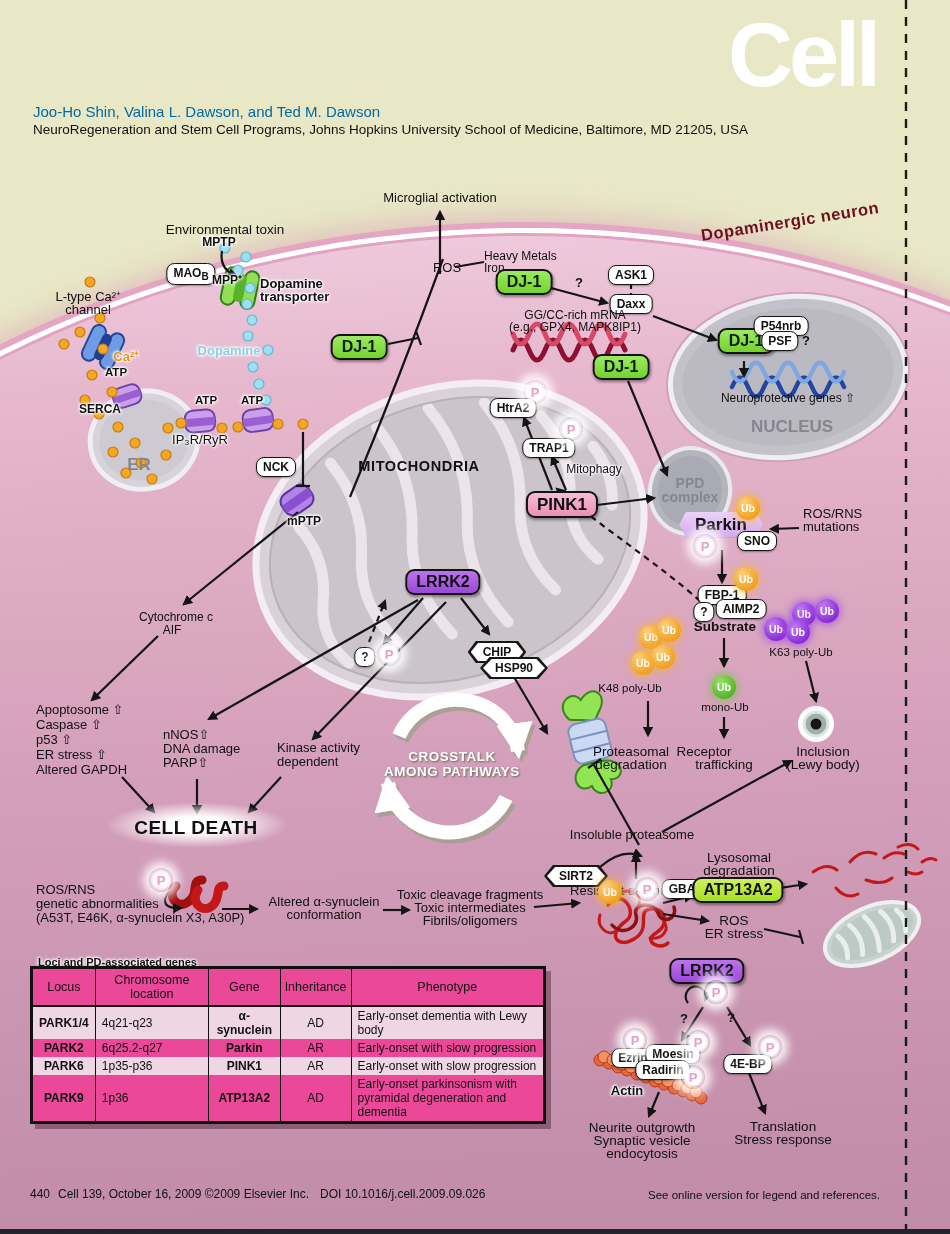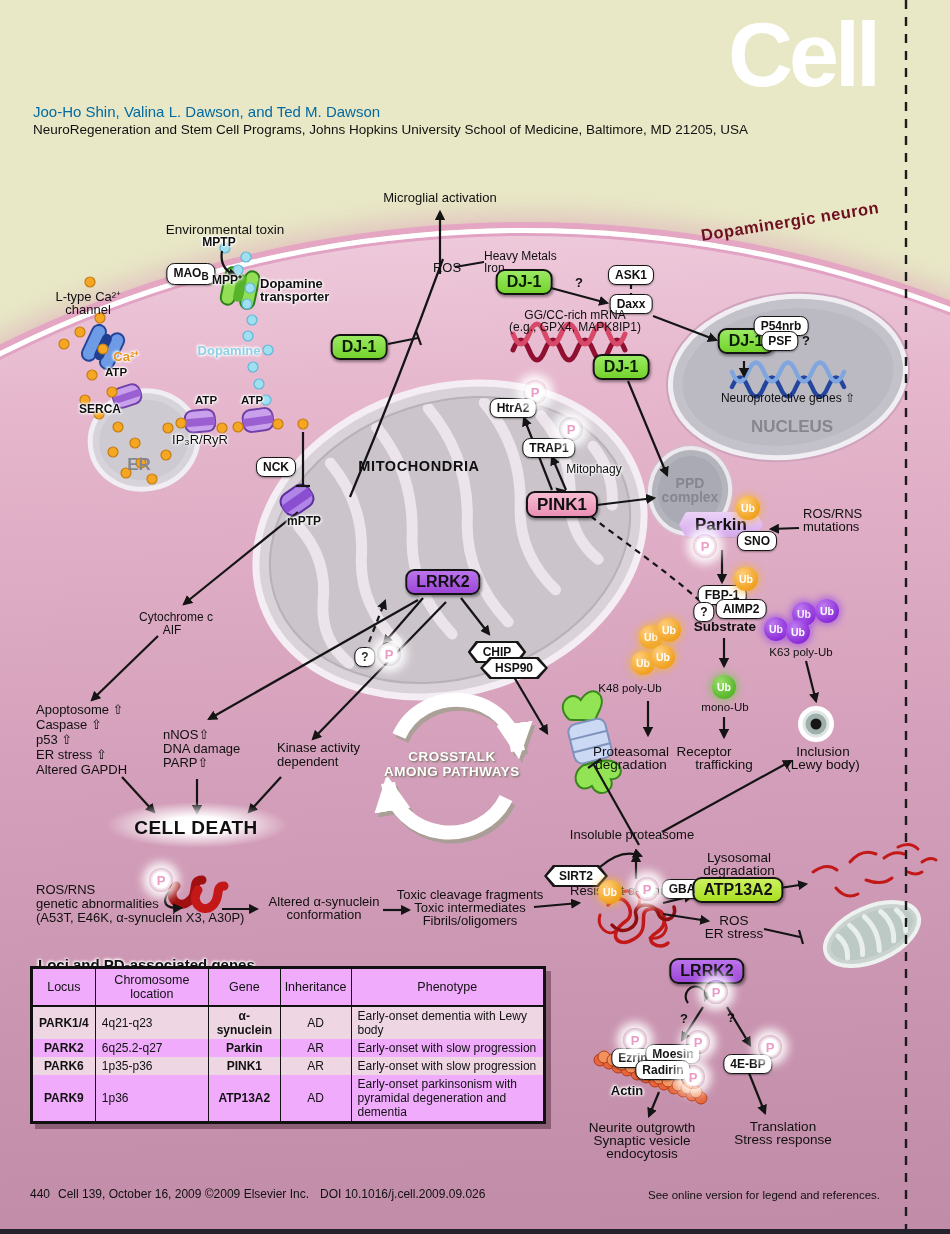--- a/index.html
+++ b/index.html
@@ -35,21 +35,21 @@
   .ub-g{background:radial-gradient(circle at 35% 30%,#9ade6a,#57b52a 72%);box-shadow:0 0 7px 2px rgba(120,200,80,.7);}
   .pc{position:absolute;width:24px;height:24px;border-radius:50%;display:flex;align-items:center;justify-content:center;
     font:bold 13px "Liberation Sans",sans-serif;color:#eb9cc6;background:radial-gradient(circle,#fff 45%,rgba(255,255,255,.3) 72%,rgba(255,255,255,0));
     box-shadow:0 0 10px 6px rgba(255,255,255,.9);transform:translate(-50%,-50%);}
   .glowellipse{position:absolute;border-radius:50%;background:radial-gradient(closest-side,#fff 35%,rgba(255,255,255,0));}
   #page-title{position:absolute;left:32px;top:24px;font:bold 34px/1.12 "Liberation Sans",sans-serif;color:#9b1b1e;}
   #authors{position:absolute;left:33px;top:103px;font:15px "Liberation Sans",sans-serif;color:#0369a1;}
   #affil{position:absolute;left:33px;top:122px;font:13.5px "Liberation Sans",sans-serif;color:#111;}
   #cell-logo{position:absolute;left:728px;top:10px;font:bold 90px/1 "Liberation Sans",sans-serif;color:#fff;letter-spacing:-4px;}
   #neuron-label{position:absolute;left:700px;top:212px;font:bold 16.5px "Liberation Sans",sans-serif;color:#6d0f1f;transform:rotate(-9deg);letter-spacing:.5px;}
-  .ptable{position:absolute;left:30px;top:966px;width:516px;border-collapse:collapse;background:#f0abfc;
+  .ptable{position:absolute;left:30px;top:966px;width:516px;border-collapse:collapse;background:#ec4899;
     border:3px solid #111;box-shadow:5px 5px 0 rgba(72,34,54,.45);font:12px "Liberation Sans",sans-serif;color:#111;}
   .ptable th{font-weight:normal;font-size:12.5px;border-bottom:2.5px solid #111;padding:4px 4px;}
   .ptable td{padding:2px 6px;vertical-align:middle;}
   .ptable th+th,.ptable td+td{border-left:1.5px solid #111;}
   .rowpink{background:#eed7e3;}
   .tl{ text-align:left;} .tc{text-align:center;}
   .crosstxt{position:absolute;transform:translateX(-50%);font:bold 13.5px "Liberation Sans",sans-serif;color:#fff;
     text-shadow:1px 1px 2px rgba(90,100,70,.9);letter-spacing:.5px;white-space:nowrap;}
   #bottombar{position:absolute;left:0;top:1229px;width:950px;height:5px;background:#23232e;}
 </style>
@@ -475,21 +475,21 @@
   <div class="pc" style="left:705px;top:546px;">P</div>
   <div class="pc" style="left:389px;top:654px;">P</div>
   <div class="pc" style="left:161px;top:880px;">P</div>
   <div class="pc" style="left:647px;top:889px;">P</div>
   <div class="pc" style="left:716px;top:992px;">P</div>
   <div class="pc" style="left:635px;top:1040px;">P</div>
   <div class="pc" style="left:698px;top:1042px;">P</div>
   <div class="pc" style="left:693px;top:1077px;">P</div>
   <div class="pc" style="left:770px;top:1047px;">P</div>
 
-  <div class="lbl la b halo" style="left:38px;top:956px;font-size:15px;">Loci and PD-associated genes</div>
+  <div class="lbl la b halo" style="left:38px;top:956px;font-size:11px;">Loci and PD-associated genes</div>
   <table class="ptable">
     <colgroup>
         <col style="width:62px">
         <col style="width:116px">
         <col style="width:72px">
         <col style="width:68px">
         <col>
       </colgroup>
     <thead>
       <tr>

